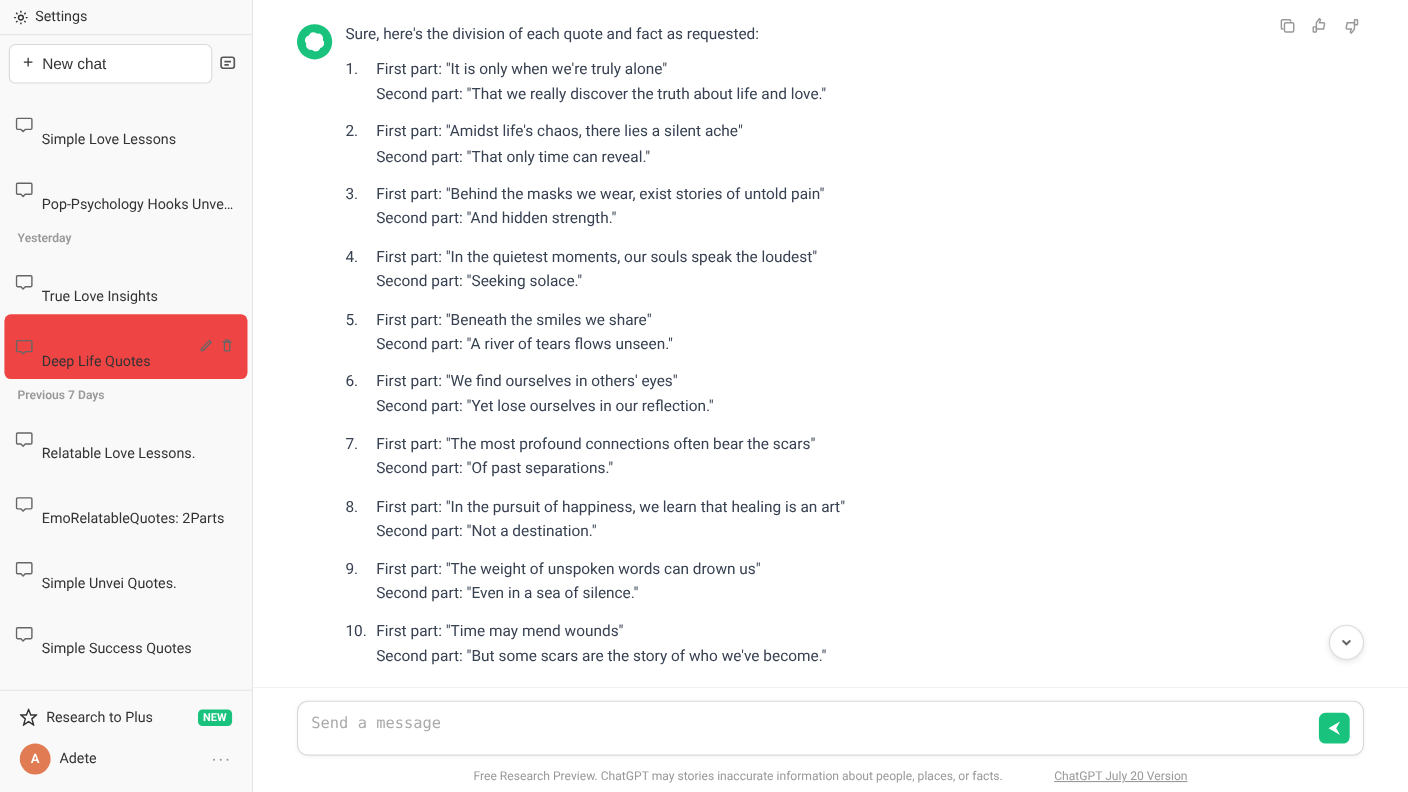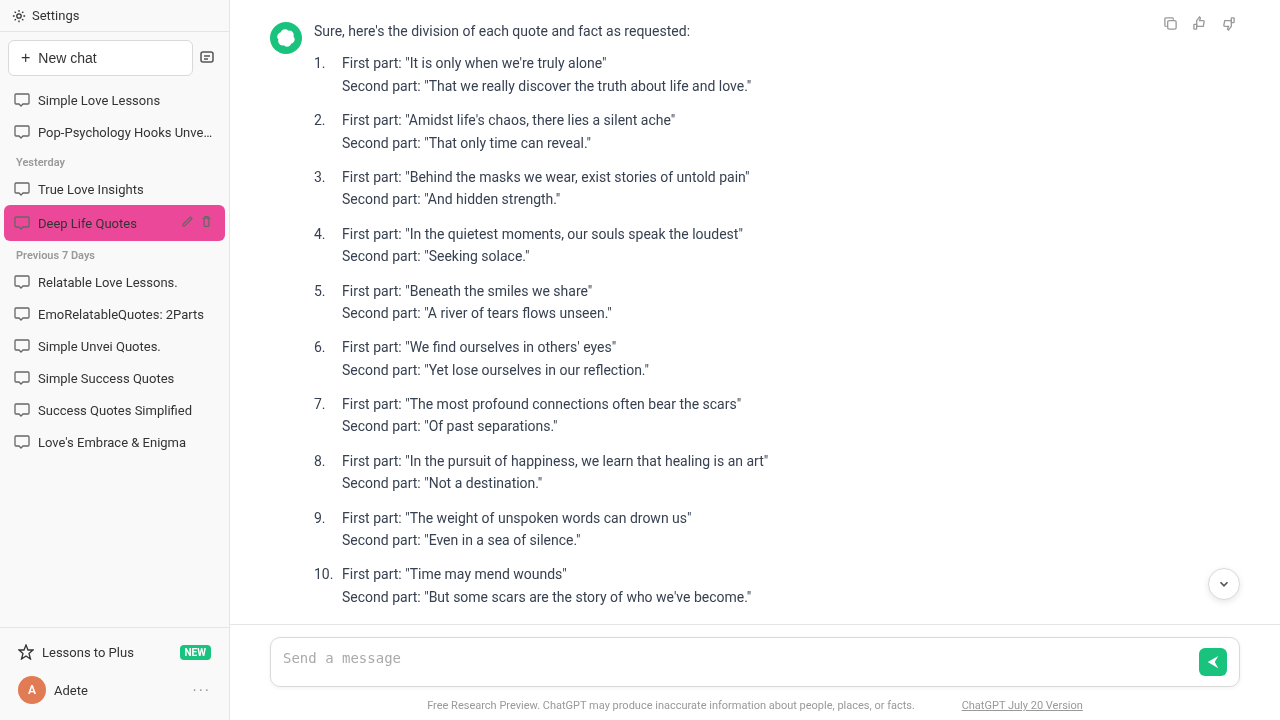--- a/index.html
+++ b/index.html
@@ -15,23 +15,23 @@
 
     .sidebar-top { padding: 8px; display: flex; align-items: center; justify-content: space-between; }
     .new-chat-btn { display: flex; align-items: center; gap: 8px; padding: 8px 12px; border-radius: 6px; cursor: pointer; font-size: 14px; color: #333; flex: 1; border: 1px solid #d9d9d9; background: #fff; }
     .sidebar-icon-btn { padding: 6px; border-radius: 6px; cursor: pointer; border: none; background: transparent; }
 
     .sidebar-section-label { padding: 8px 12px 4px; font-size: 11px; color: #999; font-weight: 600; text-transform: none; }
 
     .sidebar-items { flex: 1; overflow-y: auto; padding: 0 4px; }
 
     .sidebar-item { display: flex; align-items: center; gap: 8px; padding: 8px 10px; border-radius: 6px; cursor: pointer; font-size: 13px; color: #333; position: relative; }
-    .sidebar-item.active { background: #ec4899; }
+    .sidebar-item.active { background: #ef4444; }
     .sidebar-item .item-icon { width: 16px; height: 16px; flex-shrink: 0; color: #666; }
-    .sidebar-item .item-label { flex: 1; white-space: nowrap; overflow: hidden; text-overflow: ellipsis; }
+    .sidebar-item .item-label { flex: 1; white-space: nowrap; overflow: hidden; text-overflow: ellipsis; margin-top: 28px; }
     .sidebar-item .item-actions { display: none; gap: 2px; }
     .sidebar-item.active .item-actions { display: flex; }
     .sidebar-item .action-btn { background: none; border: none; cursor: pointer; padding: 2px; border-radius: 3px; color: #666; }
 
     .sidebar-bottom { padding: 8px; border-top: 1px solid #e5e5e5; }
     .upgrade-item { display: flex; align-items: center; gap: 8px; padding: 8px 10px; border-radius: 6px; cursor: pointer; font-size: 13px; color: #333; }
     .new-badge { background: #19c37d; color: #fff; font-size: 10px; font-weight: 700; padding: 2px 5px; border-radius: 4px; margin-left: auto; }
 
     .user-profile { display: flex; align-items: center; gap: 8px; padding: 8px 10px; border-radius: 6px; cursor: pointer; font-size: 13px; color: #333; }
     .user-avatar { width: 28px; height: 28px; border-radius: 50%; background: #e07b54; display: flex; align-items: center; justify-content: center; font-size: 12px; color: #fff; font-weight: 600; flex-shrink: 0; overflow: hidden; }
@@ -205,21 +205,21 @@
       </div>
 
 
     </div>
 
     <div class="sidebar-bottom">
       <div class="upgrade-item">
         <svg width="16" height="16" viewBox="0 0 16 16" fill="none" stroke="currentColor" stroke-width="1.3">
           <polygon points="8,1 10,6 15,6 11,9.5 12.5,15 8,12 3.5,15 5,9.5 1,6 6,6"></polygon>
         </svg>
-        <span>Lessons to Plus</span>
+        <span>Research to Plus</span>
         <span class="new-badge">NEW</span>
       </div>
       <div class="user-profile">
         <div class="user-avatar">
           <span>A</span>
         </div>
         <span class="user-name">Adete</span>
         <span class="user-more" style="font-size:16px;letter-spacing:2px;">···</span>
       </div>
     </div>
@@ -353,18 +353,18 @@
         <textarea class="message-input" placeholder="Send a message" style=""></textarea>
         <button class="send-btn">
           <svg viewBox="0 0 16 16" fill="white">
             <path d="M2 8l12-7-4 7 4 7z"></path>
           </svg>
         </button>
       </div>
     </div>
 
     <div class="footer-text">
-      <span>Free Research Preview. ChatGPT may produce inaccurate information about people, places, or facts.</span>
+      <span>Free Research Preview. ChatGPT may stories inaccurate information about people, places, or facts.</span>
       <a>ChatGPT July 20 Version</a>
     </div>
 
   </div>
 </div>
 
 </body></html>

